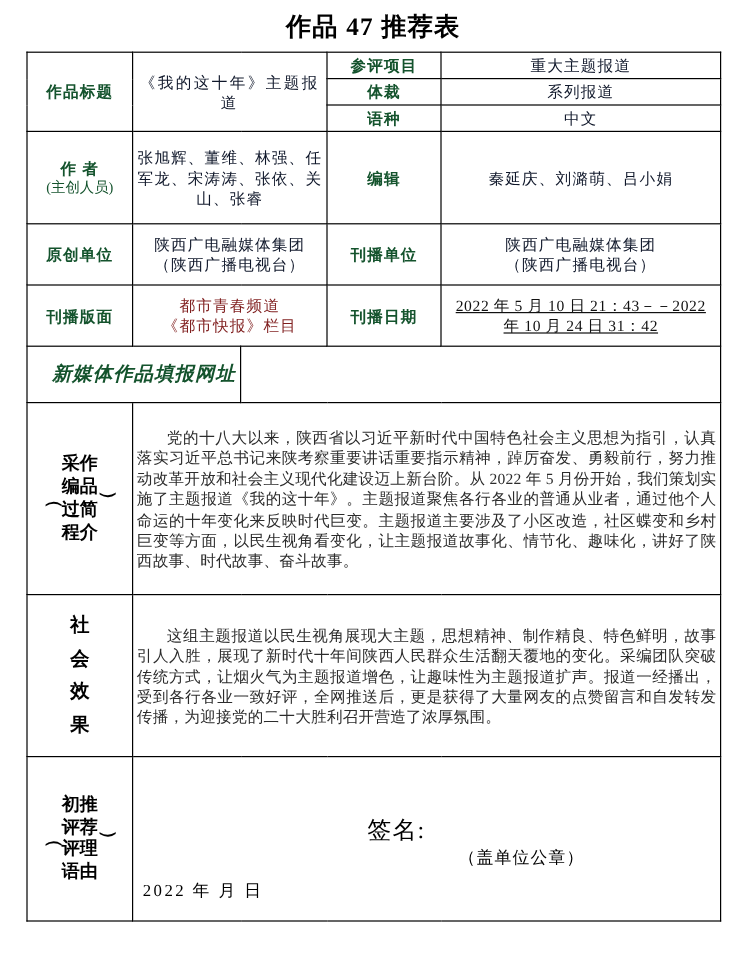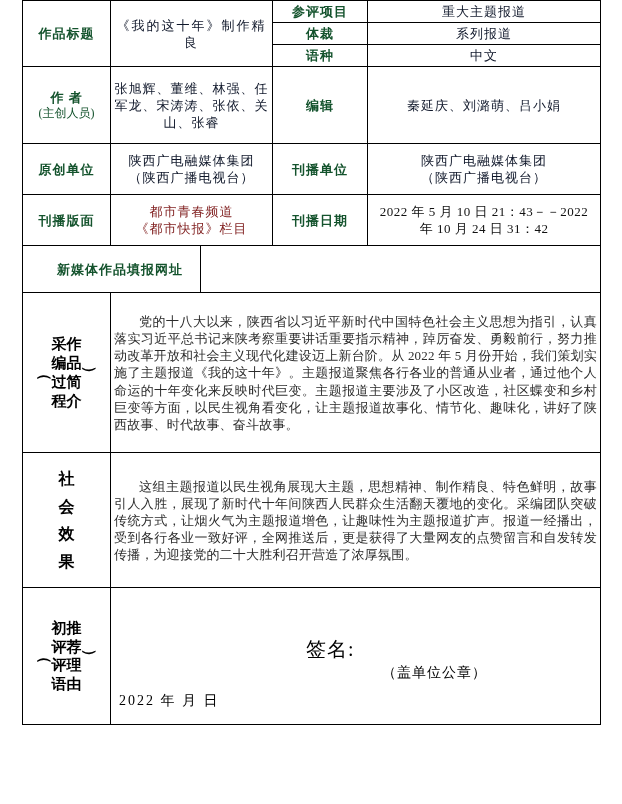--- a/index.html
+++ b/index.html
@@ -63,20 +63,21 @@
     letter-spacing: 1px;
   }
   .val-dark {
     color: #7f1d1d;
   }
   .num {
     font-family: "Liberation Serif", "DejaVu Serif", serif;
     font-size: 12px;
     letter-spacing: 0.5px;
     color: #111;
+    text-decoration: underline;
   }
   .author-cell {
     text-align: left;
     padding-left: 8px;
     padding-right: 6px;
     line-height: 1.5;
     letter-spacing: 1px;
   }
   .body-text {
     text-align: left;
@@ -169,34 +170,35 @@
   }
   .title-val {
     letter-spacing: 2px;
   }
 </style>
 </head>
 <body>
 
 <div class="page">
 
+  <div class="doc-title">作品 47 推荐表</div>
 
   <table class="form">
     <colgroup>
       <col style="width:88px">
       <col style="width:90px">
       <col style="width:72px">
       <col style="width:95px">
       <col style="width:233px">
     </colgroup>
     <tbody>
 
       <tr>
         <td rowspan="3" class="lbl">作品标题</td>
-        <td rowspan="3" colspan="2" class="val title-val">《我的这十年》制作精良</td>
+        <td rowspan="3" colspan="2" class="val title-val">《我的这十年》主题报道</td>
         <td class="lbl">参评项目</td>
         <td class="val">重大主题报道</td>
       </tr>
       <tr>
         <td class="lbl">体裁</td>
         <td class="val">系列报道</td>
       </tr>
       <tr>
         <td class="lbl">语种</td>
         <td class="val">中文</td>
@@ -232,21 +234,21 @@
           <div>《都市快报》栏目</div>
         </td>
         <td class="lbl">刊播日期</td>
         <td class="num">
           <div>2022 年 5 月 10 日 21：43－－2022</div>
           <div>年 10 月 24 日 31：42</div>
         </td>
       </tr>
 
       <tr>
-        <td colspan="2" class="lbl url-cell" style="height:42px; padding-left:20px; font-size:13px;">新媒体作品填报网址</td>
+        <td colspan="2" class="lbl url-cell" style="height:42px; padding-left:20px; font-size:16px;font-style:italic;">新媒体作品填报网址</td>
         <td colspan="3" class="val"></td>
       </tr>
 
       <tr>
         <td class="vlabel" style="width:63px; height:155px;">
           <div class="vstack">
             <div class="vcol paren">
               <span class="paren-glyph">（</span>
             </div>
             <div class="vcol">

